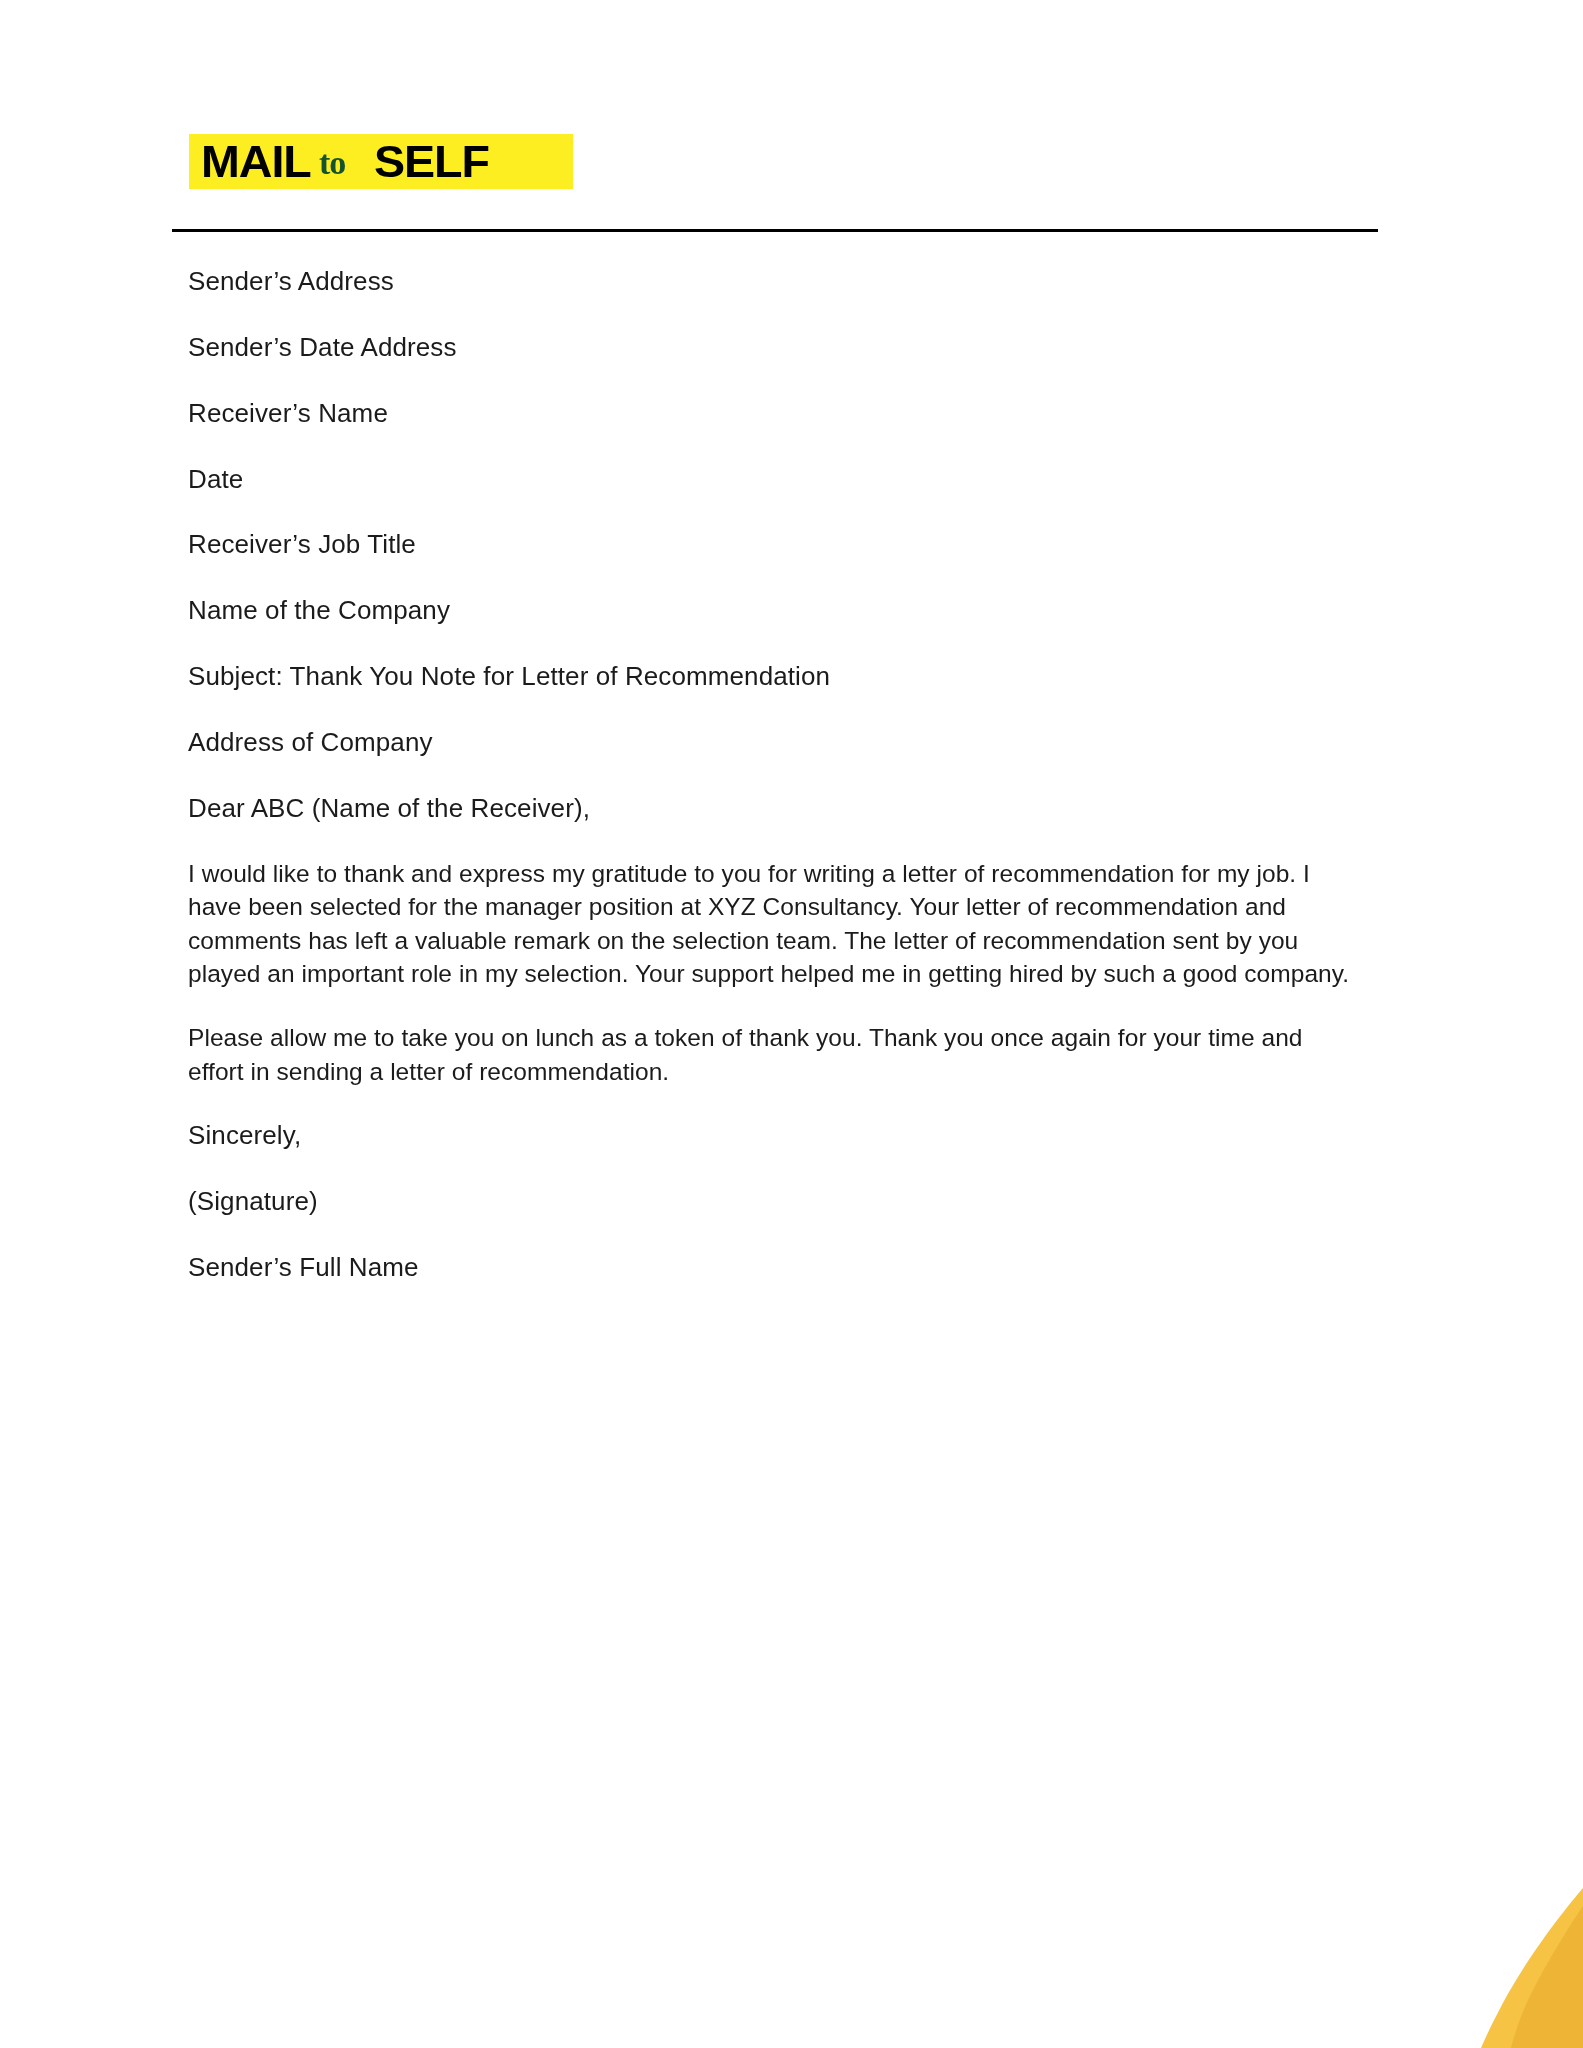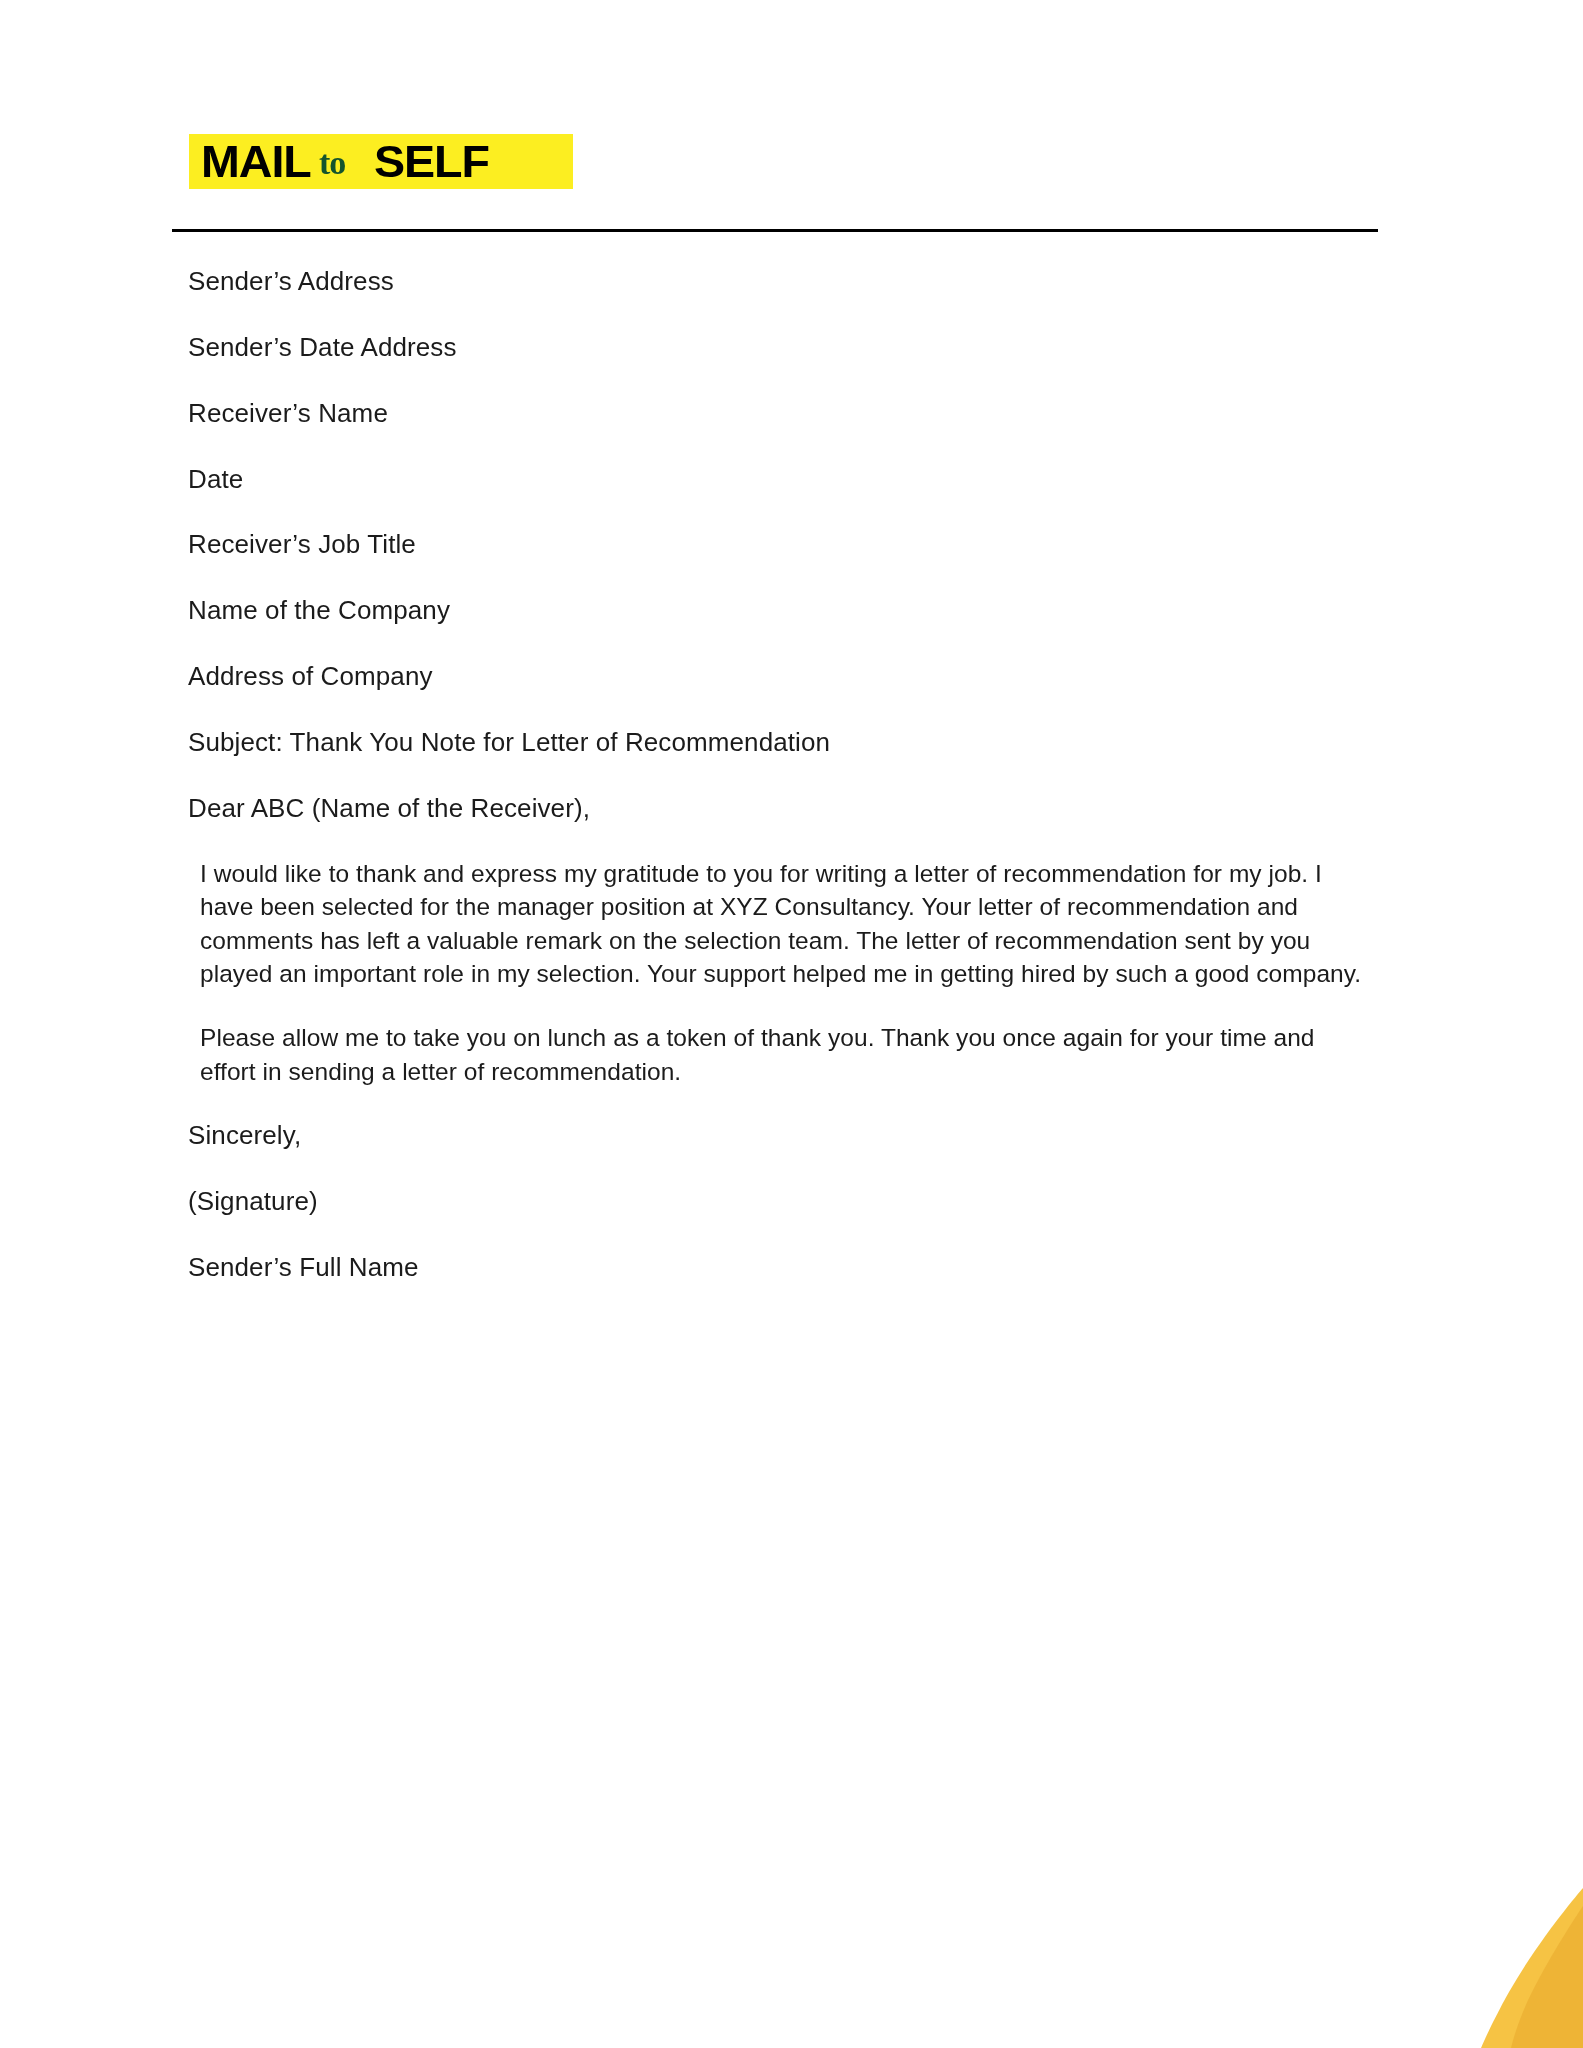--- a/index.html
+++ b/index.html
@@ -92,21 +92,21 @@
     font-size: 26px;
     line-height: 1.36;
     color: #1b1b1b;
     margin: 0 0 30.5px 0;
     letter-spacing: 0.1px;
   }
   .para {
     font-size: 24.5px;
     line-height: 1.37;
     color: #1b1b1b;
-    margin: 0 0 30px 12px;
+    margin: 0 0 30px 0;
     text-align: left;
     letter-spacing: 0.05px;
   }
   .para.body-main { width: 1165px; }
   .para.body-second { width: 1150px; }
 
   
   .corner-flourish {
     position: absolute;
     right: 0;
@@ -133,22 +133,22 @@
   <div class="rule"></div>
 
   <div class="letter">
 
     <p class="line">Sender’s Address</p>
     <p class="line">Sender’s Date Address</p>
     <p class="line">Receiver’s Name</p>
     <p class="line">Date</p>
     <p class="line">Receiver’s Job Title</p>
     <p class="line">Name of the Company</p>
+    <p class="line">Subject: Thank You Note for Letter of Recommendation</p>
     <p class="line">Address of Company</p>
-    <p class="line">Subject: Thank You Note for Letter of Recommendation</p>
     <p class="line">Dear ABC (Name of the Receiver),</p>
 
     <p class="para body-main">I would like to thank and express my gratitude to you for writing a letter of recommendation for my job. I have been selected for the manager position at XYZ Consultancy. Your letter of recommendation and comments has left a valuable remark on the selection team. The letter of recommendation sent by you played an important role in my selection. Your support helped me in getting hired by such a good company.</p>
     <p class="para body-second">Please allow me to take you on lunch as a token of thank you. Thank you once again for your time and effort in sending a letter of recommendation.</p>
 
     <p class="line">Sincerely,</p>
     <p class="line">(Signature)</p>
     <p class="line">Sender’s Full Name</p>
 
   </div>

